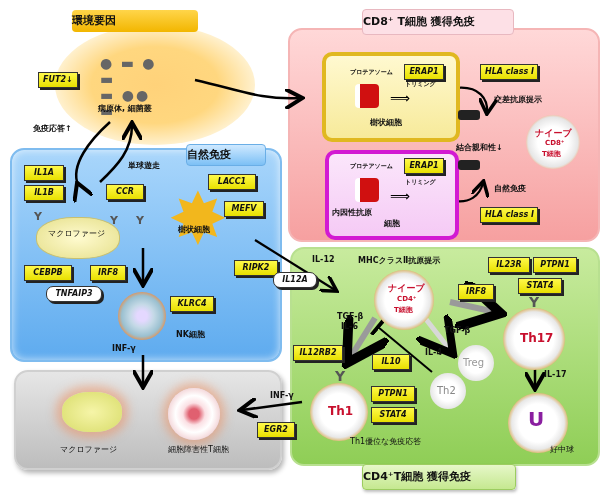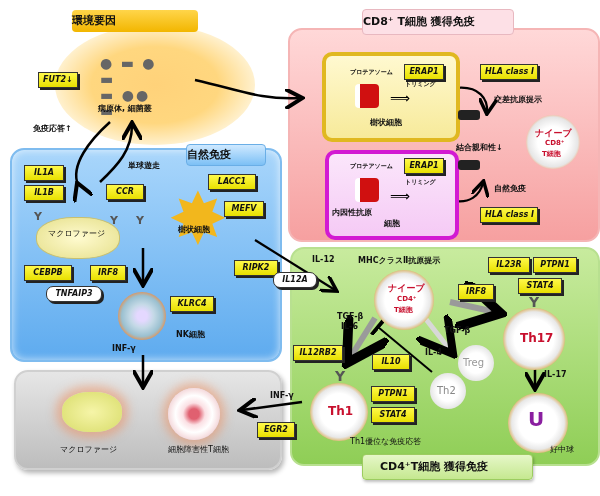--- a/index.html
+++ b/index.html
@@ -22,21 +22,21 @@
 
 <div class="panel" style="left:288px;top:28px;width:308px;height:210px;background:linear-gradient(#ffd8d8,#f6a0a0);border:2px solid #f5b5b5;"></div>
 
 <div class="panel" style="left:290px;top:247px;width:306px;height:215px;background:linear-gradient(#c8eb9e,#8fce56);border:2px solid #b8e090;"></div>
 
 <div class="panel" style="left:14px;top:370px;width:264px;height:96px;background:linear-gradient(#e6e6e6,#bdbdbd);border:2px solid #d0d0d0;box-shadow:2px 3px 5px rgba(0,0,0,0.3);"></div>
 
 <div class="tab" style="left:72px;top:10px;width:126px;height:22px;line-height:22px;font-size:11px;background:linear-gradient(#ffd54a,#f2b600);border-radius:4px;">環境要因</div>
 <div class="tab" style="left:186px;top:144px;width:78px;height:20px;line-height:20px;font-size:11px;background:linear-gradient(#cfe9ff,#7cc0f5);border:1px solid #6aaee6;border-radius:4px;">自然免疫</div>
 <div class="tab" style="left:362px;top:9px;width:150px;height:24px;line-height:24px;font-size:11px;background:#fde0e6;border:1px solid #e8b8c0;border-radius:4px;">CD8⁺ T細胞 獲得免疫</div>
-<div class="tab" style="left:362px;top:454px;width:152px;height:24px;line-height:24px;font-size:11px;background:linear-gradient(#e6f7c8,#c5e890);border:1px solid #9ccc60;border-radius:4px;box-shadow:1px 2px 3px rgba(0,0,0,0.25);padding-left:17px;">CD4⁺T細胞 獲得免疫</div>
+<div class="tab" style="left:362px;top:464px;width:152px;height:24px;line-height:24px;font-size:11px;background:linear-gradient(#e6f7c8,#c5e890);border:1px solid #9ccc60;border-radius:4px;box-shadow:1px 2px 3px rgba(0,0,0,0.25);">CD4⁺T細胞 獲得免疫</div>
 
 <svg width="600" height="496">
   <defs>
     <marker id="ah" markerWidth="8" markerHeight="8" refX="6" refY="4" orient="auto">
       <path d="M0,0 L7,4 L0,8" fill="none" stroke="#000" stroke-width="1.6"></path>
     </marker>
     <marker id="tb" markerWidth="8" markerHeight="10" refX="1" refY="5" orient="auto">
       <path d="M1,0 L1,10" stroke="#000" stroke-width="2"></path>
     </marker>
   </defs>

